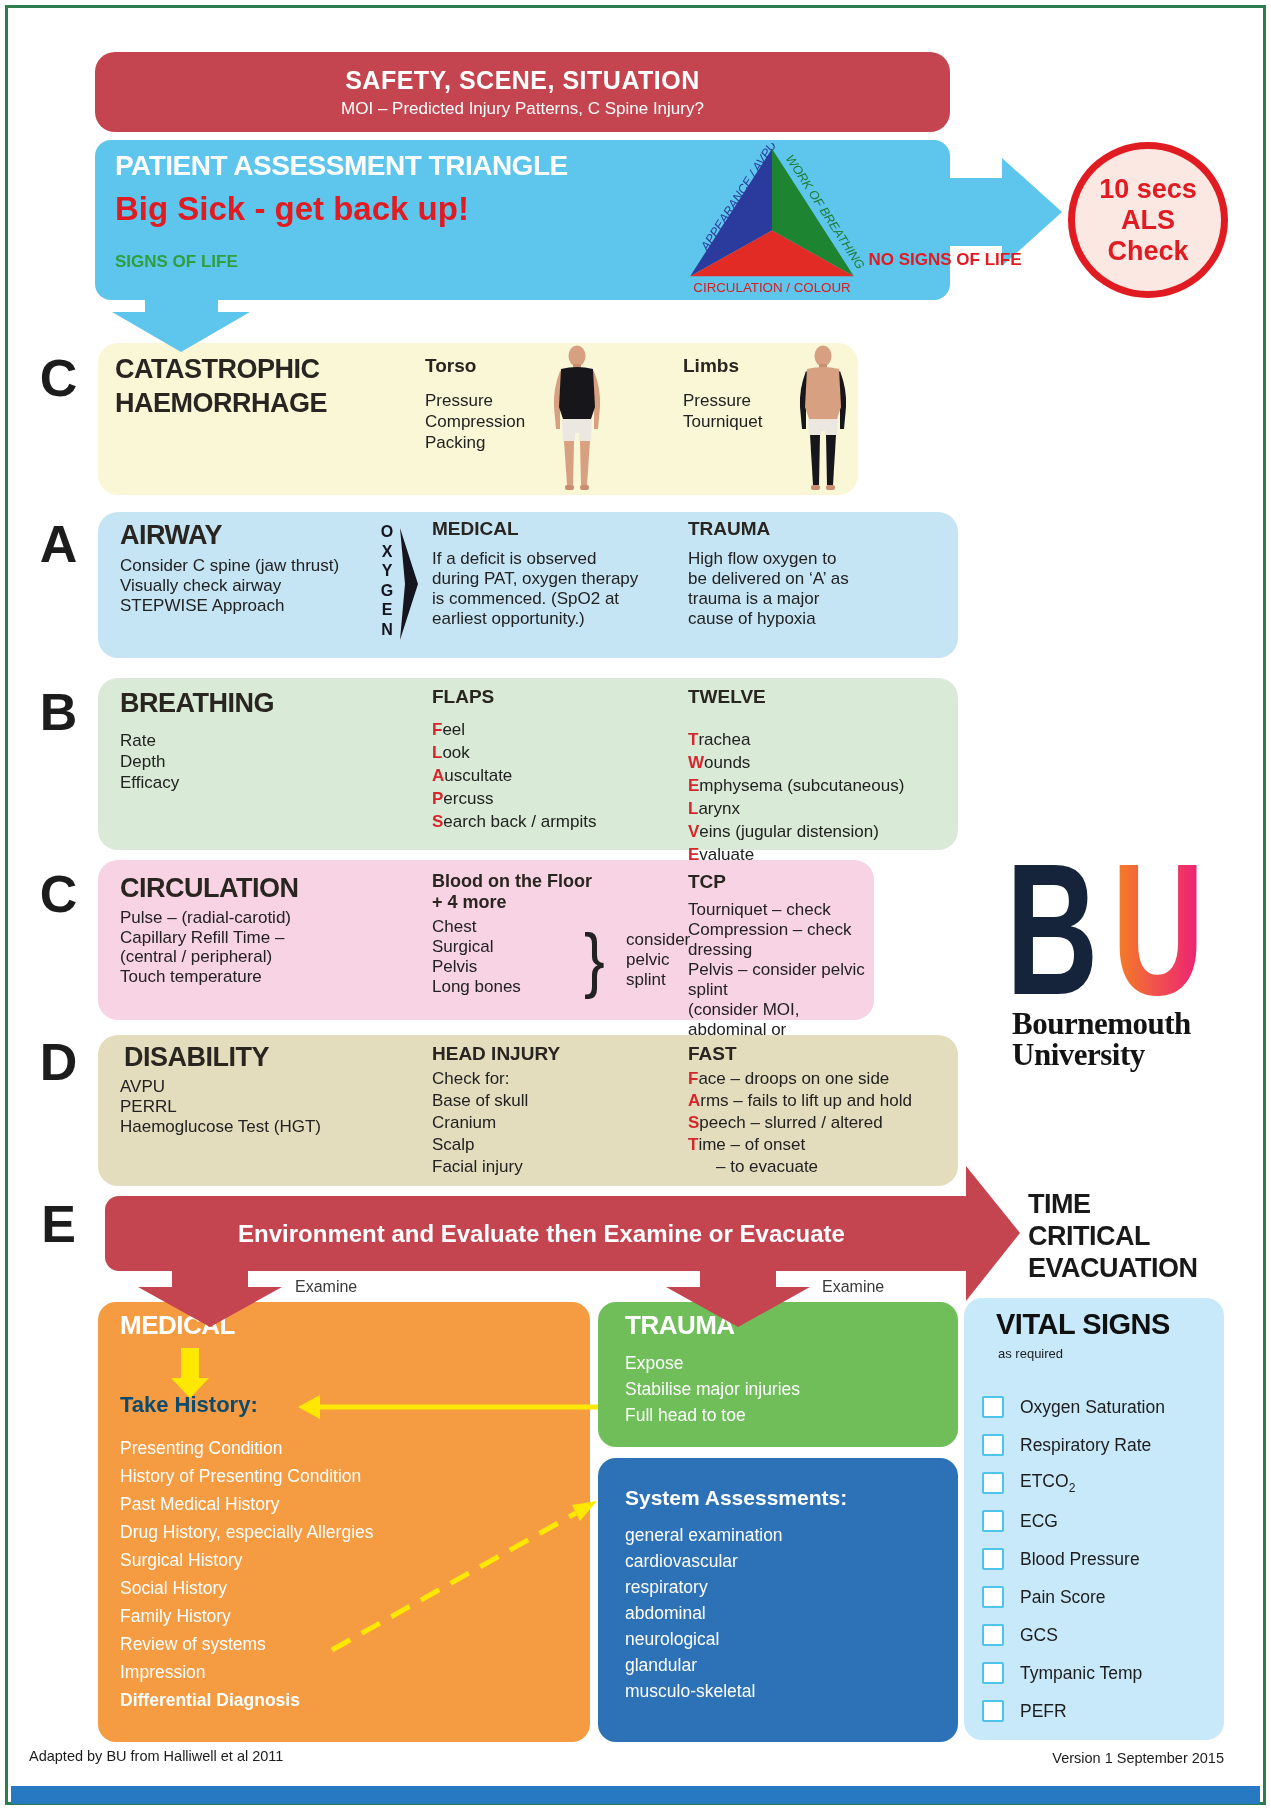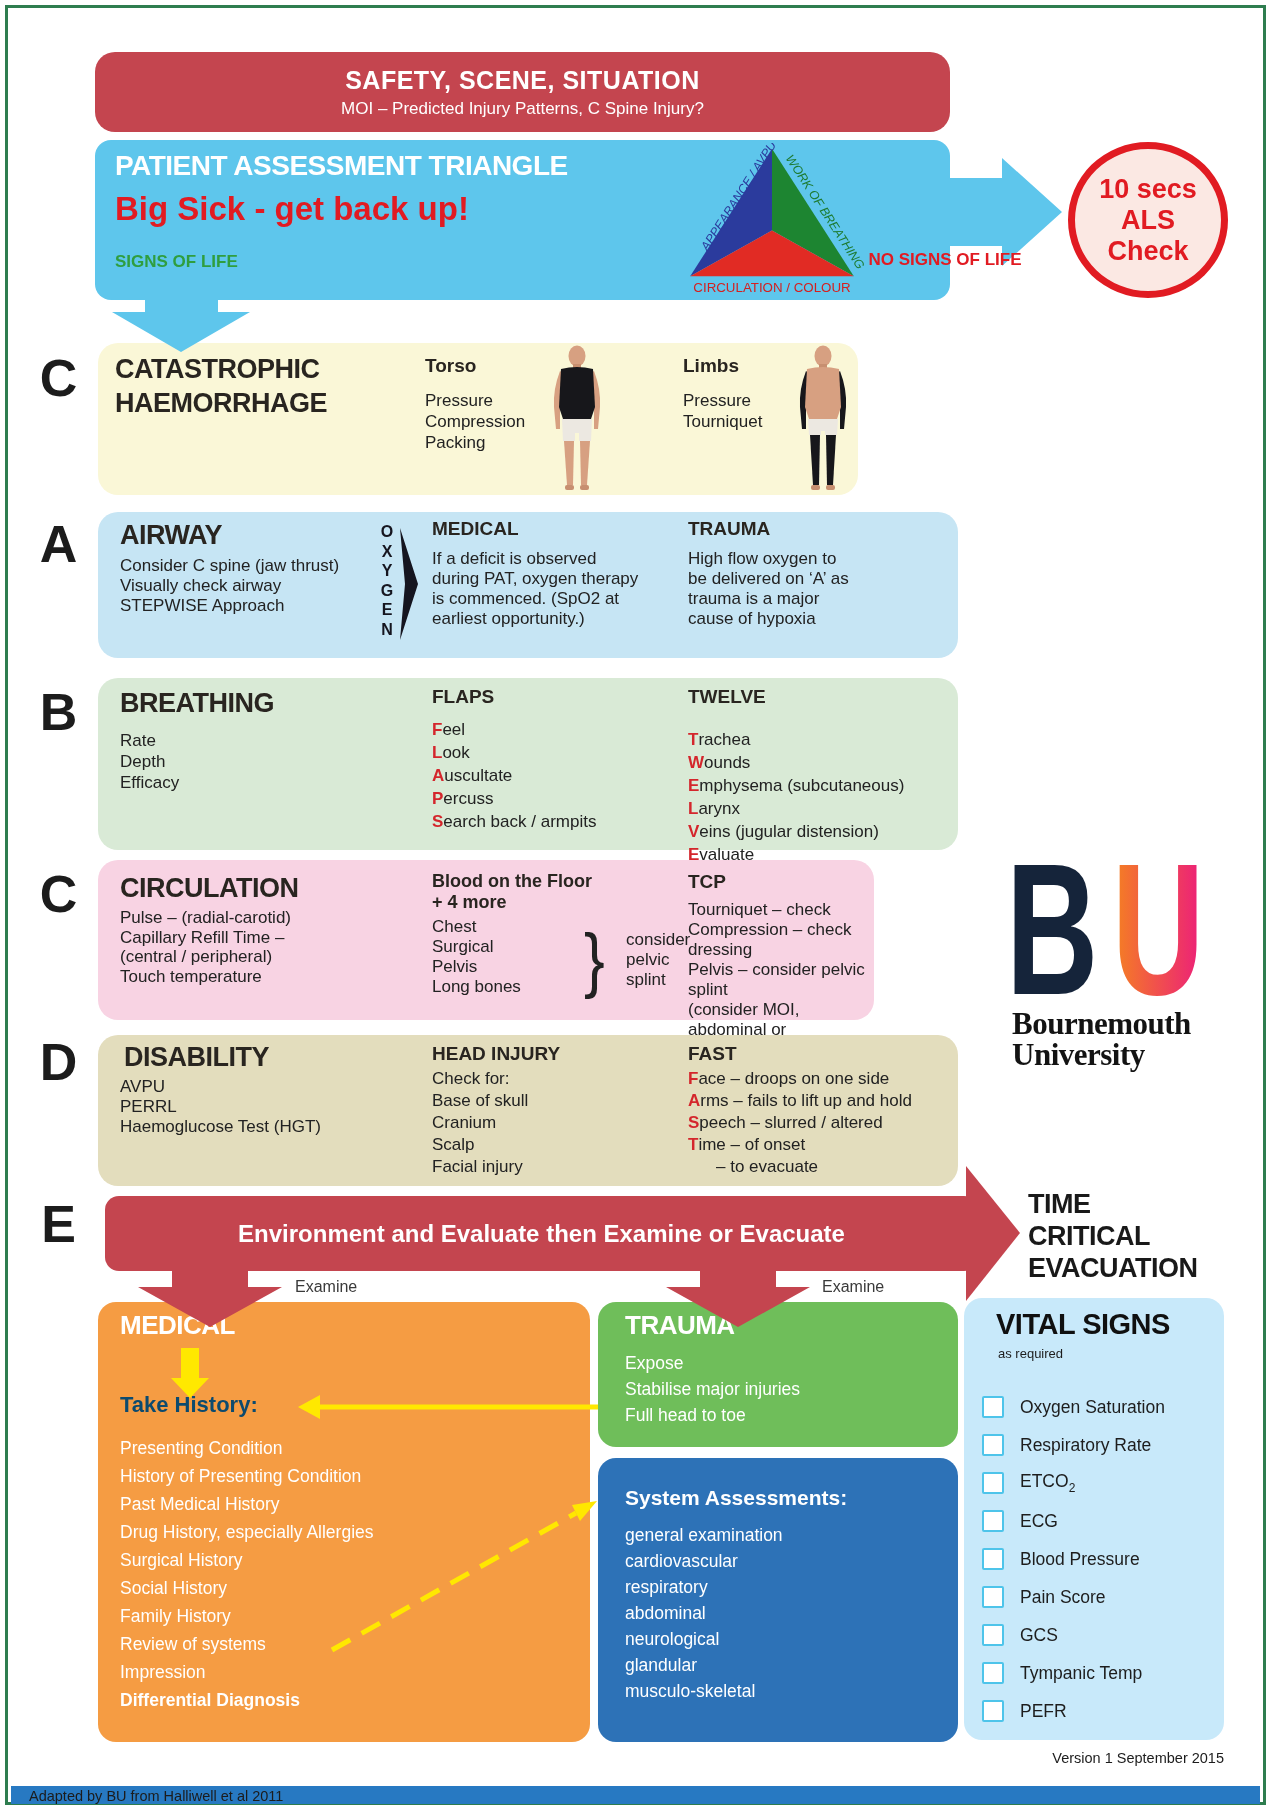--- a/index.html
+++ b/index.html
@@ -366,21 +366,21 @@
     </g>
   <g transform="translate(102,0) scale(0.68,1)">
       <text x="0" y="138" font-size="188" font-weight="bold" fill="url(#ug)">U</text>
     </g>
 </svg>
 <div class="abs logo-text" style="left:1012px;top:1008px;">
   <div>Bournemouth</div>
   <div>University</div>
 </div>
 
-<div class="abs footer" style="left:29px;top:1748px;margin-top:40px;">Adapted by BU from Halliwell et al 2011</div>
+<div class="abs footer" style="left:29px;top:1748px;">Adapted by BU from Halliwell et al 2011</div>
 <div class="abs footer" style="left:964px;top:1750px;width:260px;text-align:right;">Version 1 September 2015</div>
 
 <svg class="overlay" width="1271" height="1810" viewBox="0 0 1271 1810">
   <polygon points="950,178 1002,178 1002,158 1062,212 1002,266 1002,246 950,246" fill="#5ec6ec"></polygon>
   <polygon points="145,300 218,300 218,312 250,312 181,352 112,312 145,312" fill="#5ec6ec"></polygon>
   <polygon points="966,1166 1020,1233 966,1301" fill="#c4454f"></polygon>
   <polygon points="172,1268 248,1268 248,1287 282,1287 210,1327 138,1287 172,1287" fill="#c4454f"></polygon>
   <polygon points="700,1268 776,1268 776,1287 810,1287 738,1327 666,1287 700,1287" fill="#c4454f"></polygon>
   <polygon points="181,1348 199,1348 199,1378 209,1378 190,1398 171,1378 181,1378" fill="#ffe800"></polygon>
   <line x1="316" y1="1407" x2="598" y2="1407" stroke="#ffe800" stroke-width="5"></line>

